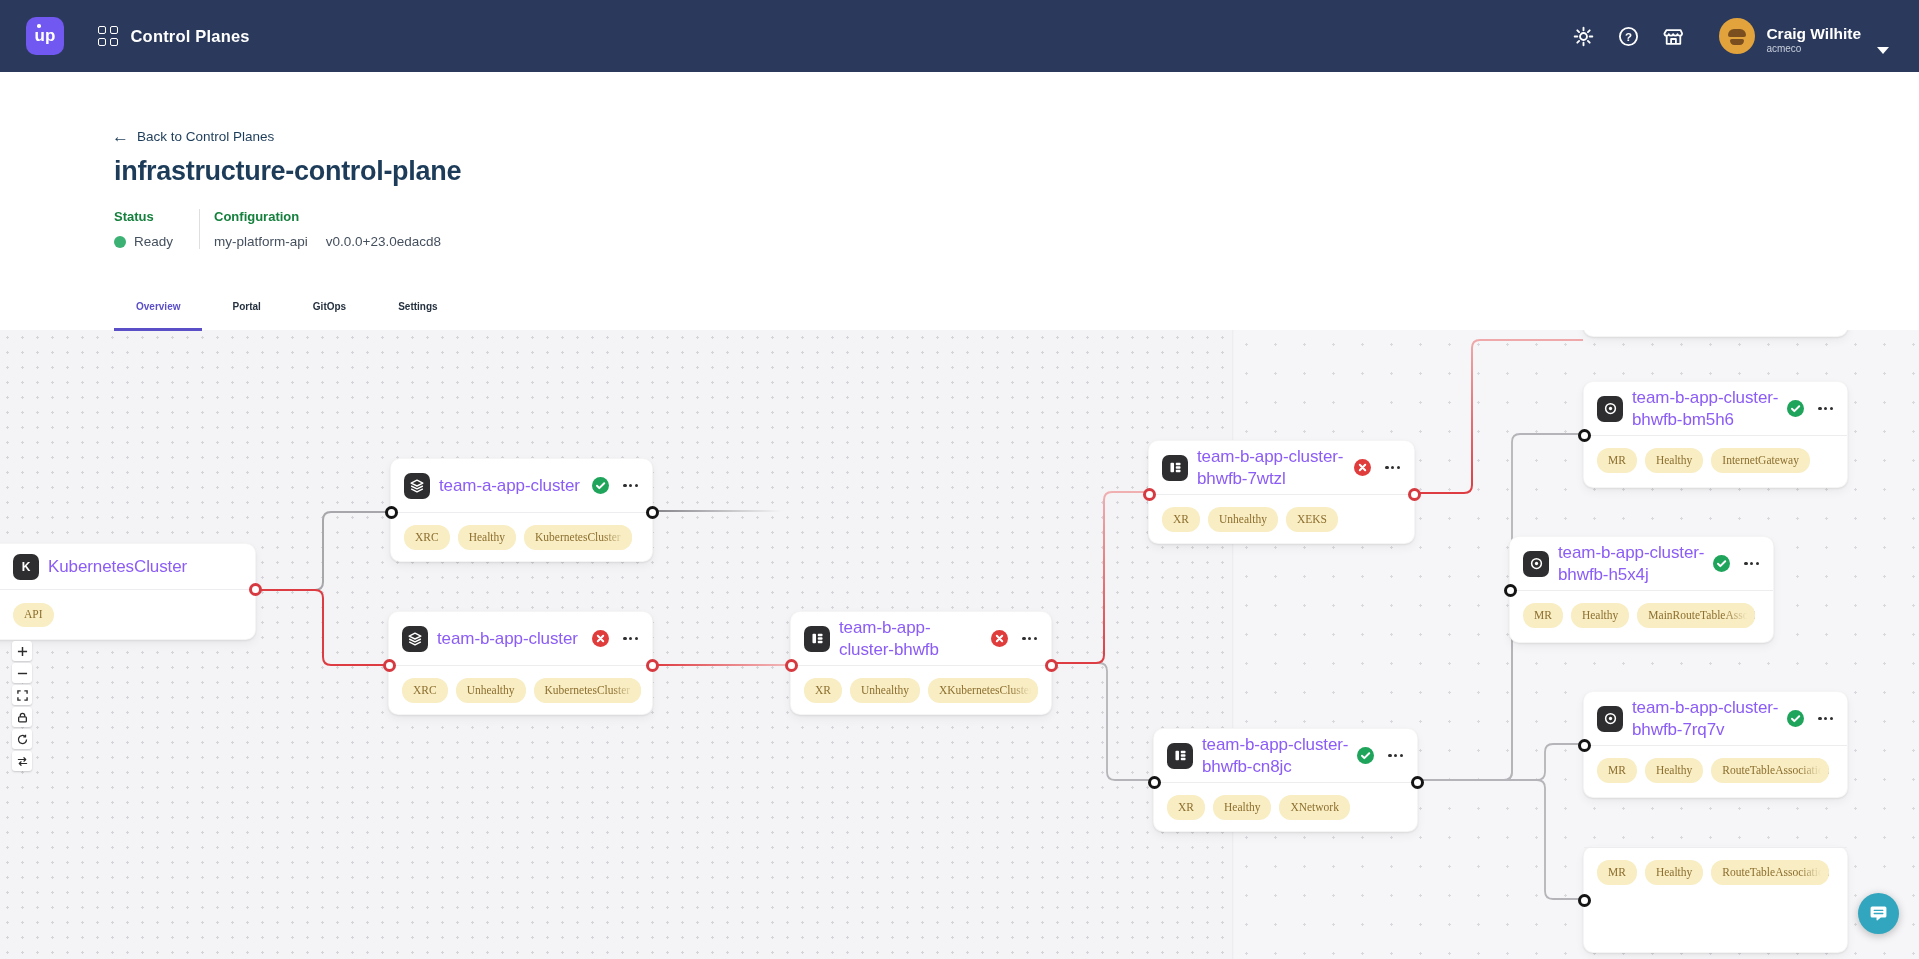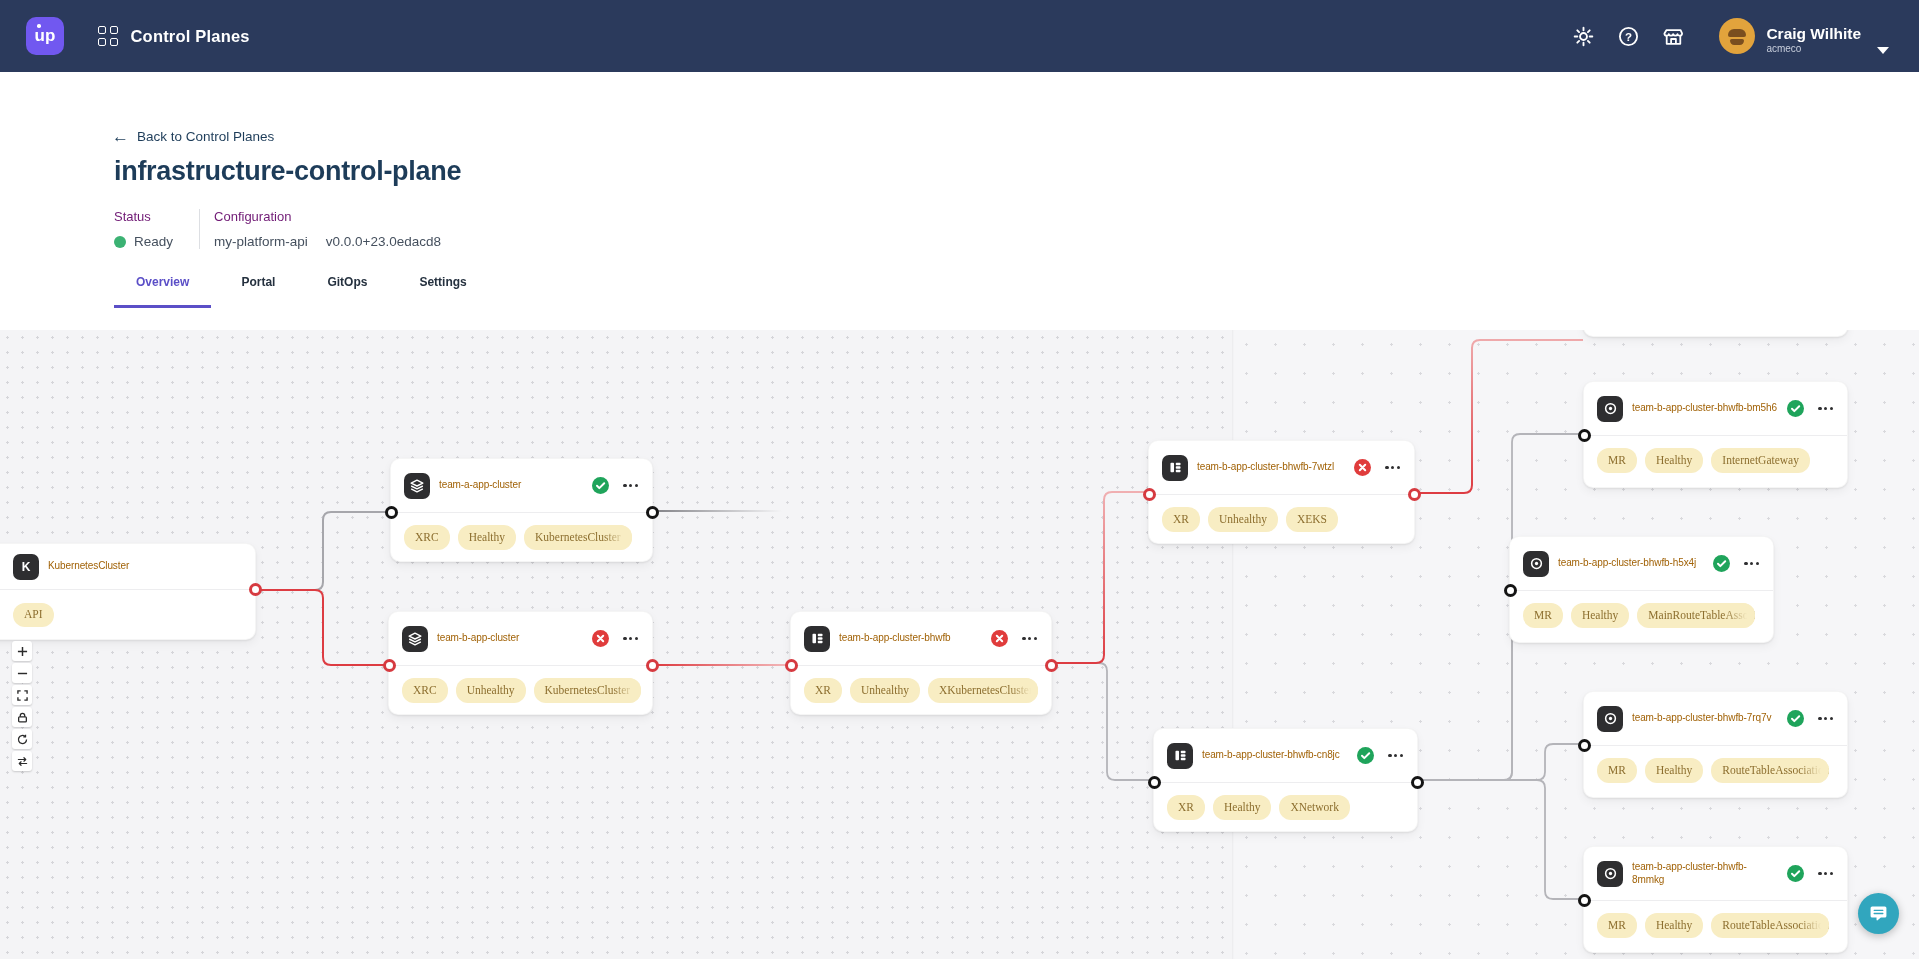--- a/index.html
+++ b/index.html
@@ -30,45 +30,45 @@
     border-top:7px solid #fff; margin-left:16px; }
 
   
   .page-head { position:absolute; top:72px; left:0; width:1919px; height:258px; background:#fff; padding-left:114px; z-index:10; }
   .back { display:inline-flex; align-items:center; gap:8px; margin-top:56px; color:#1D3C59; font-size:13.5px; cursor:pointer; text-decoration:none; }
   .back .arrow { font-size:17px; line-height:1; margin-left:-2px; }
   .title { margin-top:10px; color:#1D3C59; font-size:27px; font-weight:bold; letter-spacing:-.3px; }
   .meta-row { display:flex; margin-top:22px; }
   .meta-col { padding-right:26px; }
   .meta-col + .meta-col { border-left:1px solid #DDDFE3; padding-left:14px; }
-  .meta-label { color:#701a75; font-weight:normal; font-size:13px; }
+  .meta-label { color:#15803d; font-weight:bold; font-size:13px; }
   .meta-value { display:flex; align-items:center; gap:8px; margin-top:10px; color:#45505E; font-size:13.5px; }
   .ready-dot { width:12px; height:12px; border-radius:50%; background:#3BB273; }
   .cfg-ver { margin-left:10px; }
   .tabs { display:flex; margin-top:26px; }
-  .tab { padding:0 22px 16px 22px; margin-right:8px; font-size:12px; font-weight:bold; color:#25313F; cursor:pointer; border-bottom:3px solid transparent; }
+  .tab { padding:0 22px 16px 22px; margin-right:8px; font-size:10px; font-weight:bold; color:#25313F; cursor:pointer; border-bottom:3px solid transparent;margin-top:26px; }
   .tab.active { color:#5B4FC7; border-bottom-color:#5B4FC7; }
 
   
   .canvas { position:absolute; top:330px; left:0; width:1919px; height:629px; background:#F4F4F6;
     background-image:radial-gradient(#D5D5D9 1.1px, transparent 1.2px); background-size:15px 15px; overflow:hidden; }
   .canvas-right { position:absolute; top:0; left:1232px; width:687px; height:629px; background:#F6F6F8;
     background-image:radial-gradient(#D9D9DD 1.3px, transparent 1.4px); background-size:29px 29px;
     box-shadow:inset 2px 0 2px -1px rgba(0,0,0,.05); }
   svg.edges { position:absolute; top:0; left:0; z-index:1; pointer-events:none; }
 
   
   .node { position:absolute; background:#fff; border-radius:10px; z-index:2;
     border:1px solid rgba(0,0,0,.04);
     box-shadow:0 1px 2px rgba(0,0,0,.08), 0 4px 10px rgba(0,0,0,.05); cursor:pointer; }
   .node-header { height:53px; display:flex; align-items:center; padding:0 13px; gap:9px; }
   .node.k8s .node-header { height:45px; }
   .nicon { width:26px; height:26px; border-radius:7px; background:#2E2E30; color:#fff;
     display:flex; align-items:center; justify-content:center; flex:none; font-weight:bold; font-size:12px; }
-  .node-label { flex:1; font-size:10px; color:#a16207; line-height:1.25; overflow-wrap:anywhere; letter-spacing:-.1px; }
+  .node-label { flex:1; font-size:17px; color:#8b5cf6; line-height:1.25; overflow-wrap:anywhere; letter-spacing:-.1px; }
   .st { width:17px; height:17px; flex:none; }
   .dots { display:flex; gap:2.5px; flex:none; margin-left:4px; padding:4px 1px; }
   .dots i { width:3.2px; height:3.2px; border-radius:50%; background:#2E2E30; }
   .node-body { border-top:1px solid #EDEDEF; padding:0 13px; display:flex; align-items:center; gap:8px;
     height:50px; overflow:hidden; border-radius:0 0 10px 10px;font-family:Liberation Serif, serif; }
   .node.k8s .node-body { height:51px; }
   .badge { position:relative; background:#F8EDC3; color:#8D6F2F; font-size:11.5px; line-height:1;
     padding:6.5px 11px; border-radius:12px; white-space:nowrap; flex:none; overflow:hidden; }
   .badge.tr { max-width:110px; }
   .badge.tr::after { content:""; position:absolute; top:0; right:0; bottom:0; width:28px;
@@ -448,38 +448,20 @@
       </div>
       <div class="node-body">
         <span class="badge">MR</span>
         <span class="badge">Healthy</span>
         <span class="badge tr2">RouteTableAssociation</span>
       </div>
       <span class="handle l" style="top:46.5px;"></span>
     </div>
 
     <div class="node" style="left:1583px; top:516px; width:265px; height:107px;">
-      <div class="node-header">
-        <span class="nicon">
-          <svg width="15" height="15" viewBox="0 0 20 20" fill="none">
-              <circle cx="10" cy="10" r="6.5" stroke="#fff" stroke-width="2"></circle>
-              <circle cx="10" cy="10" r="2.2" fill="#fff"></circle>
-            </svg>
-        </span>
-        <span class="node-label">team-b-app-cluster-bhwfb-8mmkg</span>
-        <svg class="st" viewBox="0 0 17 17">
-            <circle cx="8.5" cy="8.5" r="8.5" fill="#1FA45B"></circle>
-            <path d="M5 8.8l2.3 2.3L12.2 6.3" stroke="#fff" stroke-width="2" fill="none" stroke-linecap="round" stroke-linejoin="round"></path>
-          </svg>
-        <span class="dots">
-            <i></i>
-            <i></i>
-            <i></i>
-          </span>
-      </div>
       <div class="node-body">
         <span class="badge">MR</span>
         <span class="badge">Healthy</span>
         <span class="badge tr2">RouteTableAssociation</span>
       </div>
       <span class="handle l" style="top:46.5px;"></span>
     </div>
 
     <div class="controls">
       <button class="ctl">

